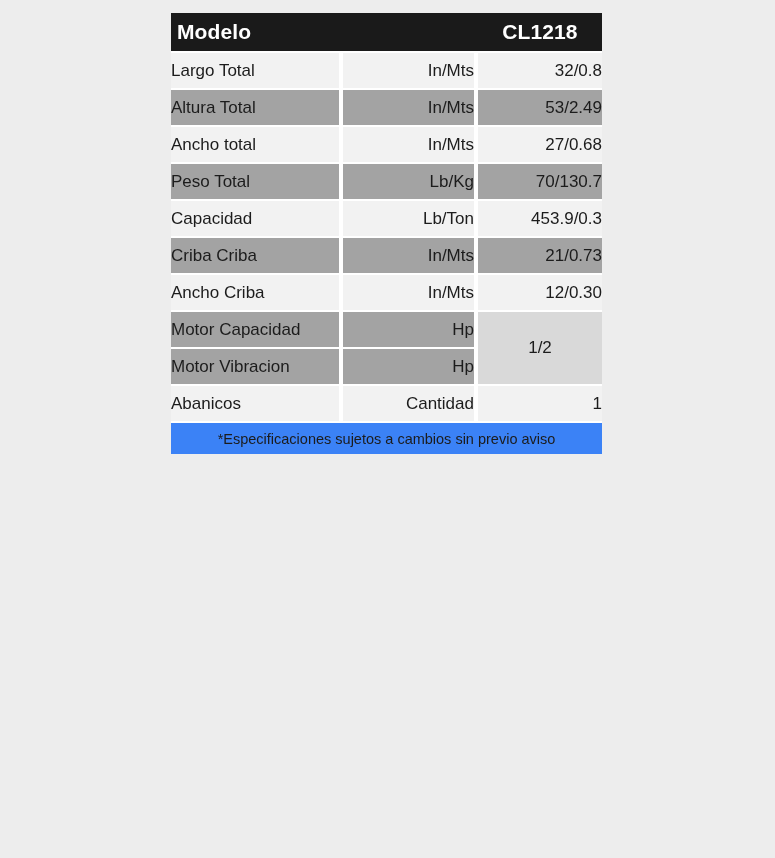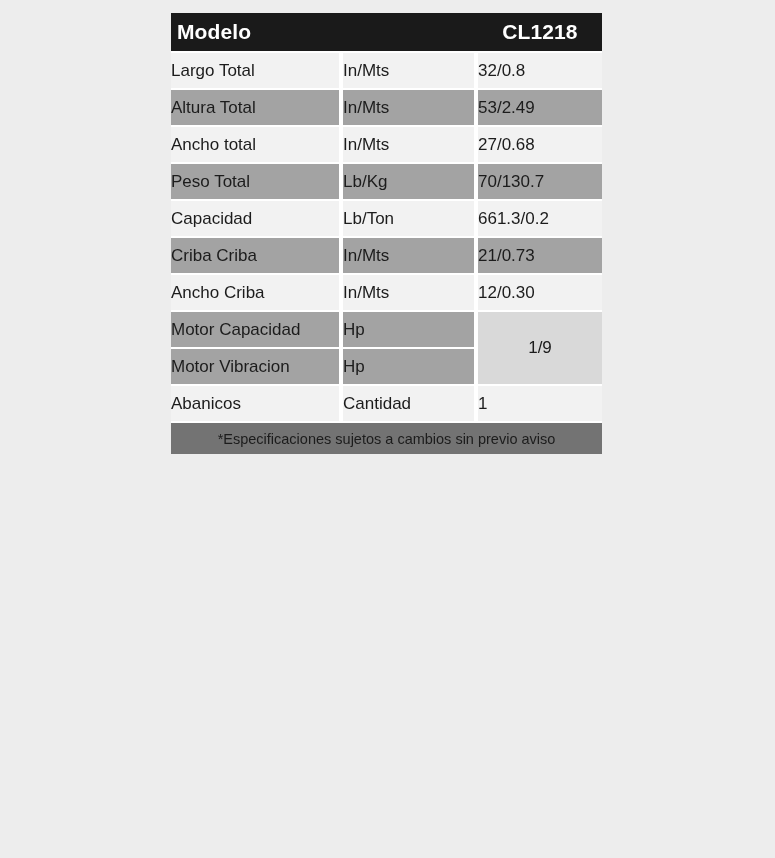--- a/index.html
+++ b/index.html
@@ -56,36 +56,36 @@
     padding: 0;
   }
   .spec-table td.cell.last { border-right: none; }
 
   .cell-label {
     text-align: left;
     padding-left: 5px;
   }
   .cell-unit,
   .cell-value {
-    text-align: left;
+    text-align: right;
   }
 
   .row-light td.cell { background: #f2f2f2; }
   .row-dark  td.cell { background: #a3a3a3; }
 
   
   td.cell.merged-value {
     background: #d9d9d9;
     text-align: center;
     vertical-align: middle;
   }
 
   
   td.footnote {
-    background: #737373;
+    background: #3b82f6;
     border-top: 2px solid #ffffff;
     height: 31px;
     text-align: center;
     font-size: 14.5px;
     color: #1c1c1c;
     vertical-align: middle;
     padding: 0;
   }
 </style>
 </head>
@@ -127,39 +127,39 @@
 
     <tr class="row-dark">
       <td class="cell cell-label">Peso Total</td>
       <td class="cell cell-unit">Lb/Kg</td>
       <td class="cell cell-value last">70/130.7</td>
     </tr>
 
     <tr class="row-light">
       <td class="cell cell-label">Capacidad</td>
       <td class="cell cell-unit">Lb/Ton</td>
-      <td class="cell cell-value last">661.3/0.2</td>
+      <td class="cell cell-value last">453.9/0.3</td>
     </tr>
 
     <tr class="row-dark">
       <td class="cell cell-label">Criba Criba</td>
       <td class="cell cell-unit">In/Mts</td>
       <td class="cell cell-value last">21/0.73</td>
     </tr>
 
     <tr class="row-light">
       <td class="cell cell-label">Ancho Criba</td>
       <td class="cell cell-unit">In/Mts</td>
       <td class="cell cell-value last">12/0.30</td>
     </tr>
 
     <tr class="row-dark">
       <td class="cell cell-label">Motor Capacidad</td>
       <td class="cell cell-unit">Hp</td>
-      <td class="cell merged-value last" rowspan="2">1/9</td>
+      <td class="cell merged-value last" rowspan="2">1/2</td>
     </tr>
 
     <tr class="row-dark">
       <td class="cell cell-label">Motor Vibracion</td>
       <td class="cell cell-unit">Hp</td>
     </tr>
 
     <tr class="row-light">
       <td class="cell cell-label">Abanicos</td>
       <td class="cell cell-unit">Cantidad</td>

